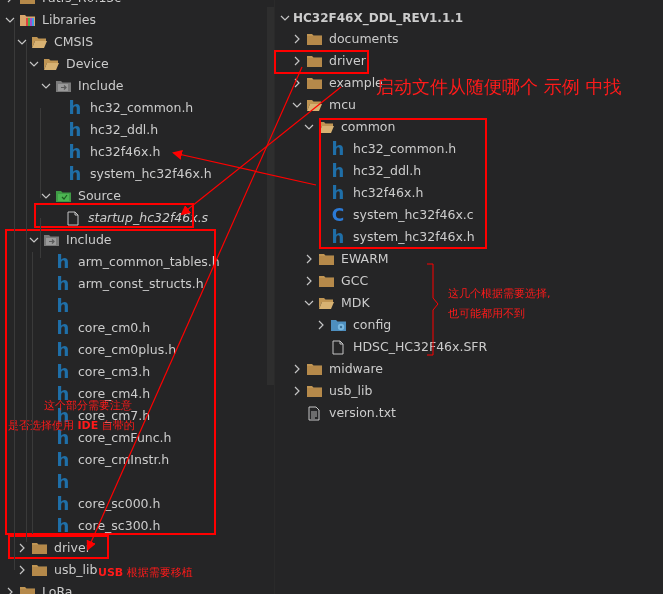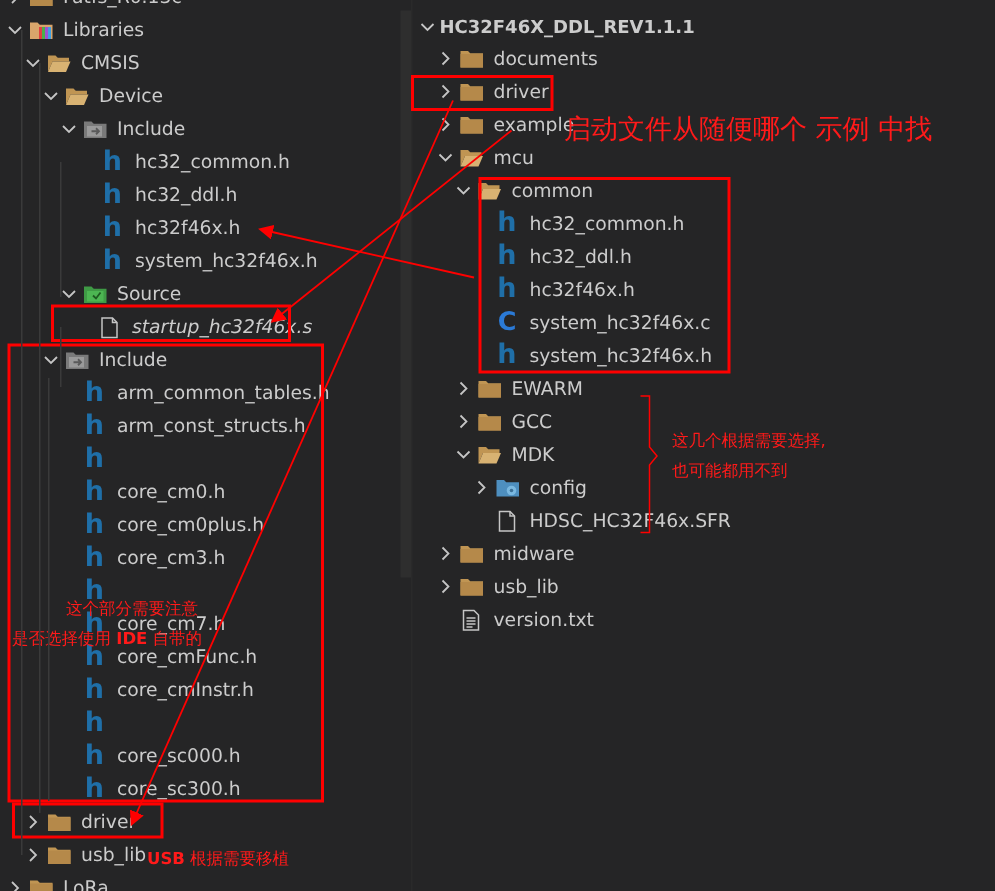--- a/index.html
+++ b/index.html
@@ -185,20 +185,21 @@
       <span class="label">core_cm0plus.h</span>
     </div>
     <div class="row" style="top: 361px; left: 38px;">
       <span class="chev"></span>
       <span class="ico hico">h</span>
       <span class="label">core_cm3.h</span>
     </div>
     <div class="row" style="top: 383px; left: 38px;">
       <span class="chev"></span>
       <span class="ico hico">h</span>
+      <span class="label">core_cm4.h</span>
     </div>
     <div class="row" style="top: 405px; left: 38px;">
       <span class="chev"></span>
       <span class="ico hico">h</span>
       <span class="label">core_cm7.h</span>
     </div>
     <div class="row" style="top: 427px; left: 38px;">
       <span class="chev"></span>
       <span class="ico hico">h</span>
       <span class="label">core_cmFunc.h</span>

